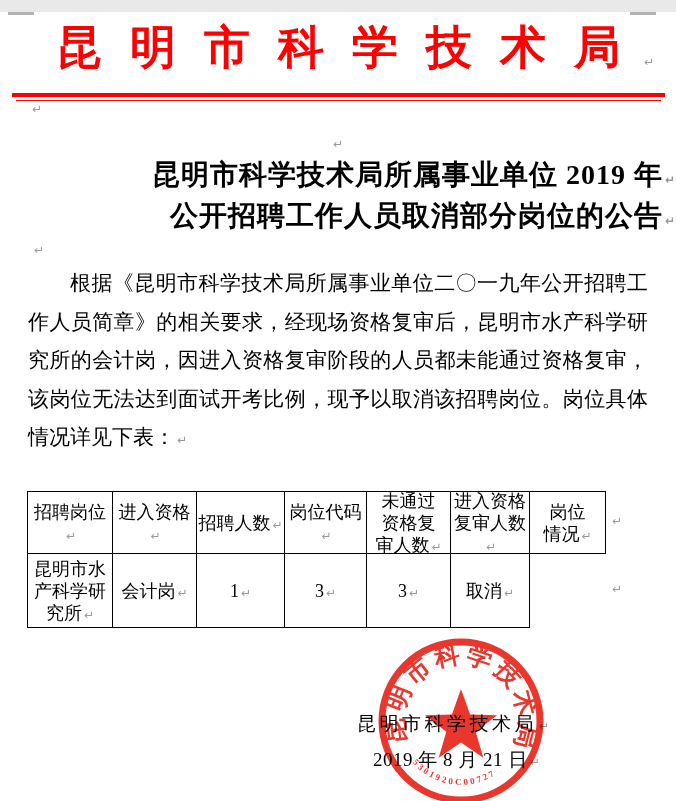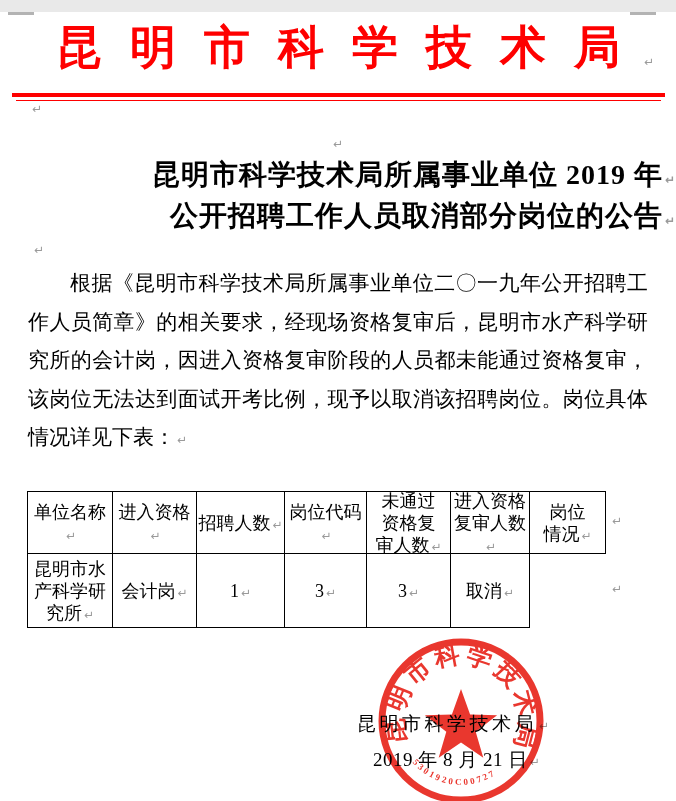--- a/index.html
+++ b/index.html
@@ -83,21 +83,21 @@
     <div><span>昆明市科学技术局所属事业单位 2019 年</span><span class="pm inline">↵</span></div>
     <div><span>公开招聘工作人员取消部分岗位的公告</span><span class="pm inline">↵</span></div>
   </div>
 
   <span class="pm abs" style="left:34px;top:232px;">↵</span>
 
   <p class="body-par"><span>根据《昆明市科学技术局所属事业单位二〇一九年公开招聘工作人员简章》的相关要求，经现场资格复审后，昆明市水产科学研究所的会计岗，因进入资格复审阶段的人员都未能通过资格复审，该岗位无法达到面试开考比例，现予以取消该招聘岗位。岗位具体情况详见下表：</span><span class="pm inline">↵</span></p>
 
   <div class="tbl">
     <div class="cell hdr">
-        <span><span class="celltext">单位名称</span><span class="pm inline">↵</span></span>
+        <span><span class="celltext">招聘岗位</span><span class="pm inline">↵</span></span>
       </div>
     <div class="cell hdr">
         <span><span class="celltext">进入资格</span><span class="pm inline">↵</span></span>
       </div>
     <div class="cell hdr">
         <span><span class="celltext">招聘人数</span><span class="pm inline">↵</span></span>
       </div>
     <div class="cell hdr">
         <span><span class="celltext">岗位代码</span><span class="pm inline">↵</span></span>
       </div>

